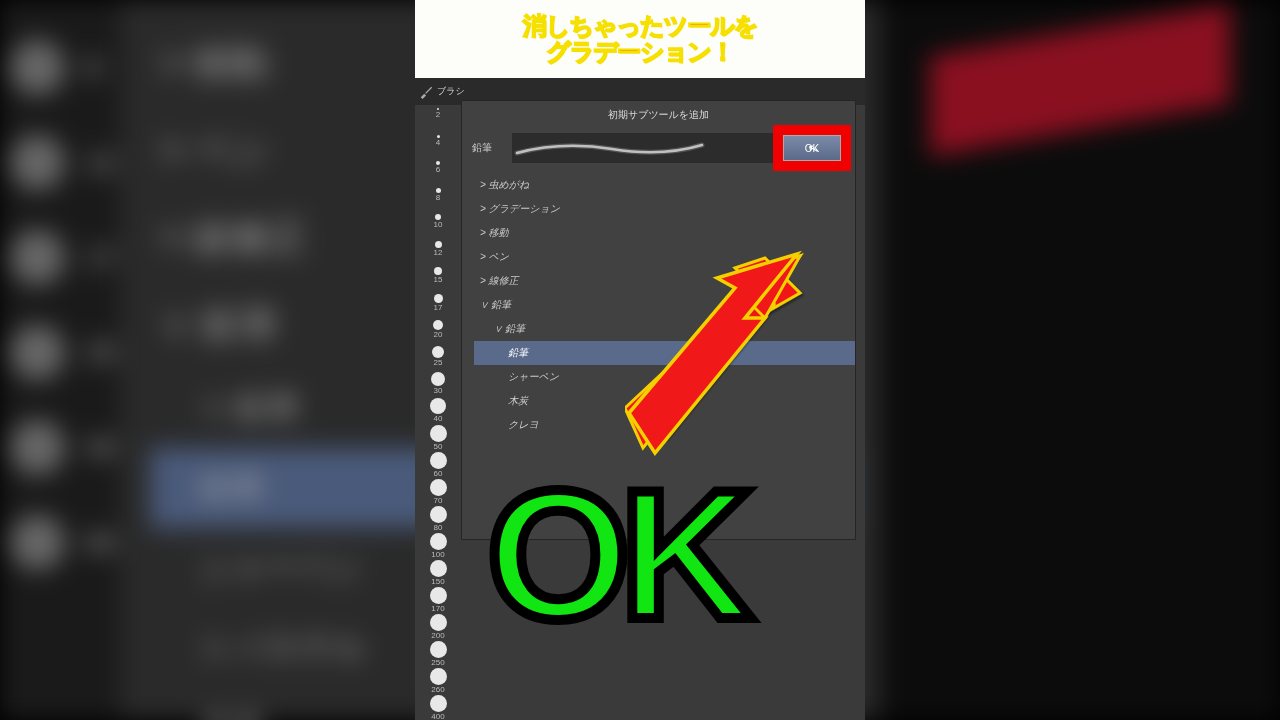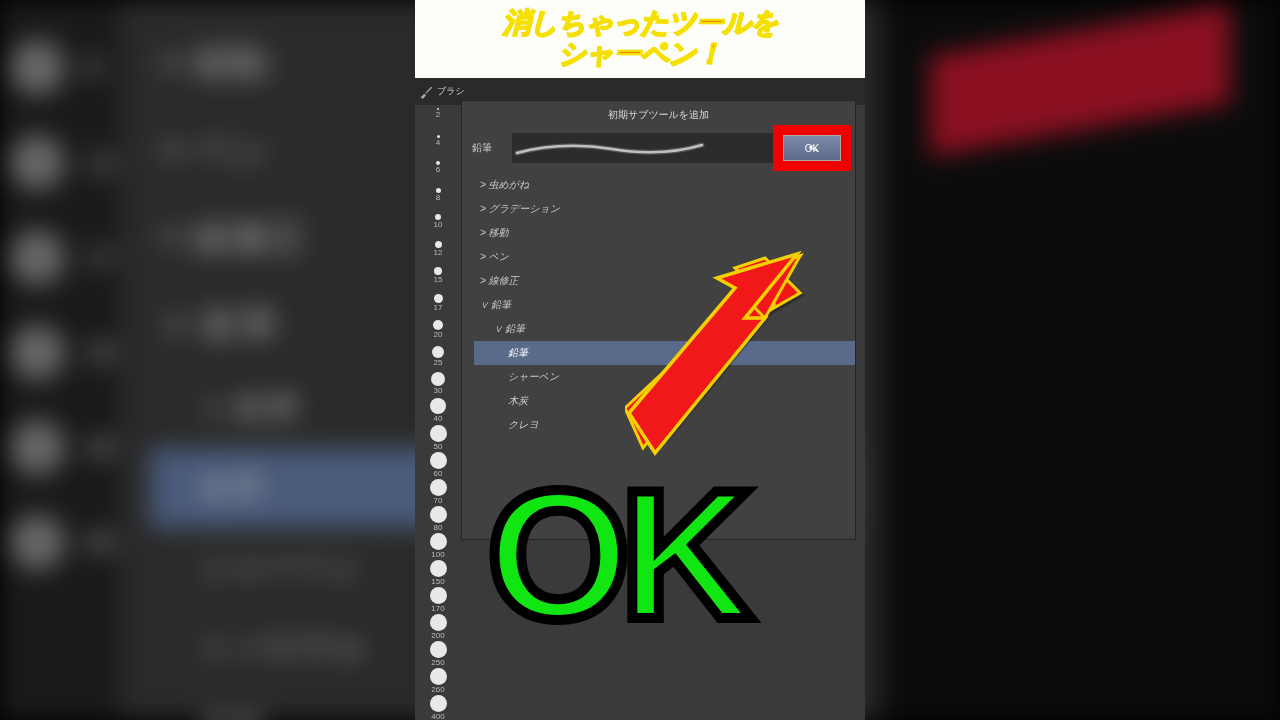--- a/index.html
+++ b/index.html
@@ -77,28 +77,27 @@
   width: 100%;
   height: 78px;
   background: #fdfdfa;
   display: flex;
   flex-direction: column;
   align-items: center;
   justify-content: center;
   z-index: 20;
 }
 .title-text {
-  font-size: 28px;
+  font-size: 24px;
   font-weight: 900;
   color: #e60000;
   -webkit-text-stroke: 1.5px #f5e000;
   text-shadow: 1px 1px 0 #f5e000;
   line-height: 1.1;
   letter-spacing: -1px;
-  font-style: italic;
 }
 
 
 .app {
   position: absolute;
   top: 78px;
   left: 0;
   width: 450px;
   height: 642px;
   background: #3a3a3a;
@@ -291,21 +290,21 @@
     </div>
   <div class="bg-right">
       <div class="red-box"></div>
     </div>
 </div>
 
 <div class="phone-col">
 
   <div class="title-banner">
     <div class="title-text">消しちゃったツールを</div>
-    <div class="title-text">シャーペン！</div>
+    <div class="title-text">グラデーション！</div>
   </div>
 
   <div class="app">
 
     <div class="tab-bar">
       <svg class="tab-icon" viewBox="0 0 16 16">
         <path d="M2 14 L6 10 L8 12 L4 16 Z M7 9 L14 2 L15 3 L8 10 Z" fill="#ccc"></path>
       </svg>
       <span class="tab-label">ブラシ</span>
     </div>

